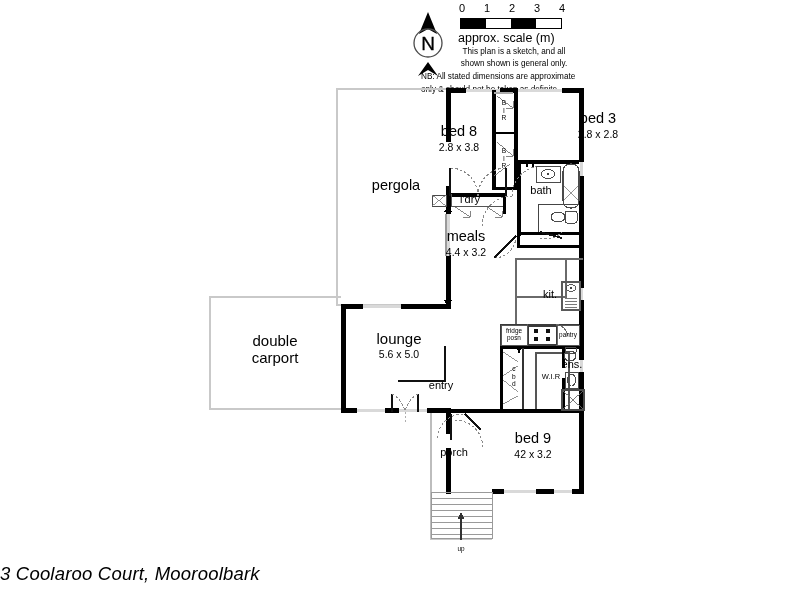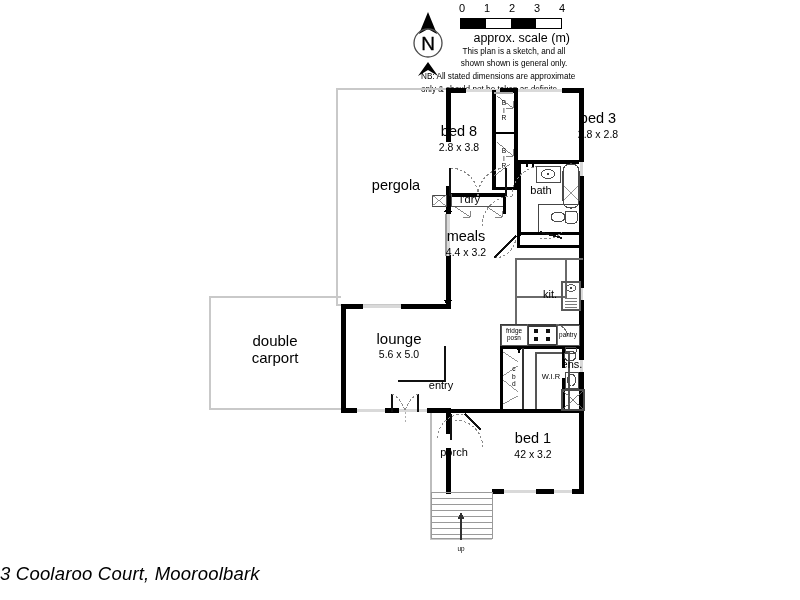--- a/index.html
+++ b/index.html
@@ -22,21 +22,21 @@
     position:absolute;top:0;font-size:11px;line-height:13px;
     transform:translateX(-50%);color:#000;
   }
   .scale-bar{
     margin-left:2px;width:100px;height:9px;border:1px solid #000;
     display:flex;background:#fff;box-sizing:content-box;
   }
   .scale-bar i{display:block;width:25%;height:100%;}
   .scale-bar i.on{background:#000;}
   .scale-cap{
-    width:112px;text-align:right;font-size:12.5px;margin-top:2px;color:#000;
+    width:112px;text-align:left;font-size:12.5px;margin-top:2px;color:#000;
   }
   .note{
     width:140px;text-align:center;font-size:8.2px;line-height:10px;
     margin:2px 0 0 -14px;color:#000;
   }
   .note2{
     width:186px;text-align:left;font-size:8.2px;line-height:10px;
     margin:3px 0 0 -37px;color:#000;
   }
 
@@ -418,21 +418,21 @@
 
   <div class="lbl sm" style="left:417px;top:379px;width:48px;">
     <span class="nm">entry</span>
   </div>
 
   <div class="lbl sm" style="left:433px;top:446px;width:42px;">
     <span class="nm">porch</span>
   </div>
 
   <div class="lbl" style="left:495px;top:430px;width:76px;">
-    <span class="nm">bed 1</span>
+    <span class="nm">bed 9</span>
     <span class="dm">42 x 3.2</span>
   </div>
 
   <div class="lbl big" style="left:219px;top:332px;width:112px;">
     <span class="nm">double</span>
     <span class="nm">carport</span>
   </div>
 
   <div class="lbl tiny" style="left:448px;top:545px;width:26px;">
     <span class="nm">up</span>

